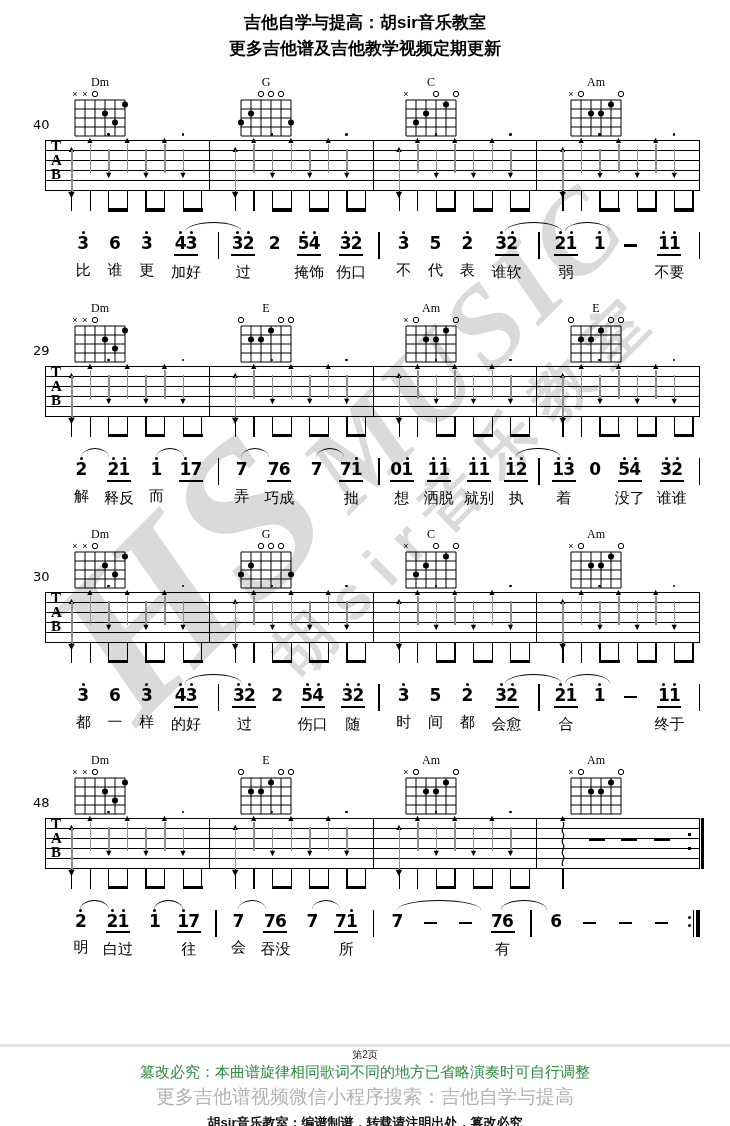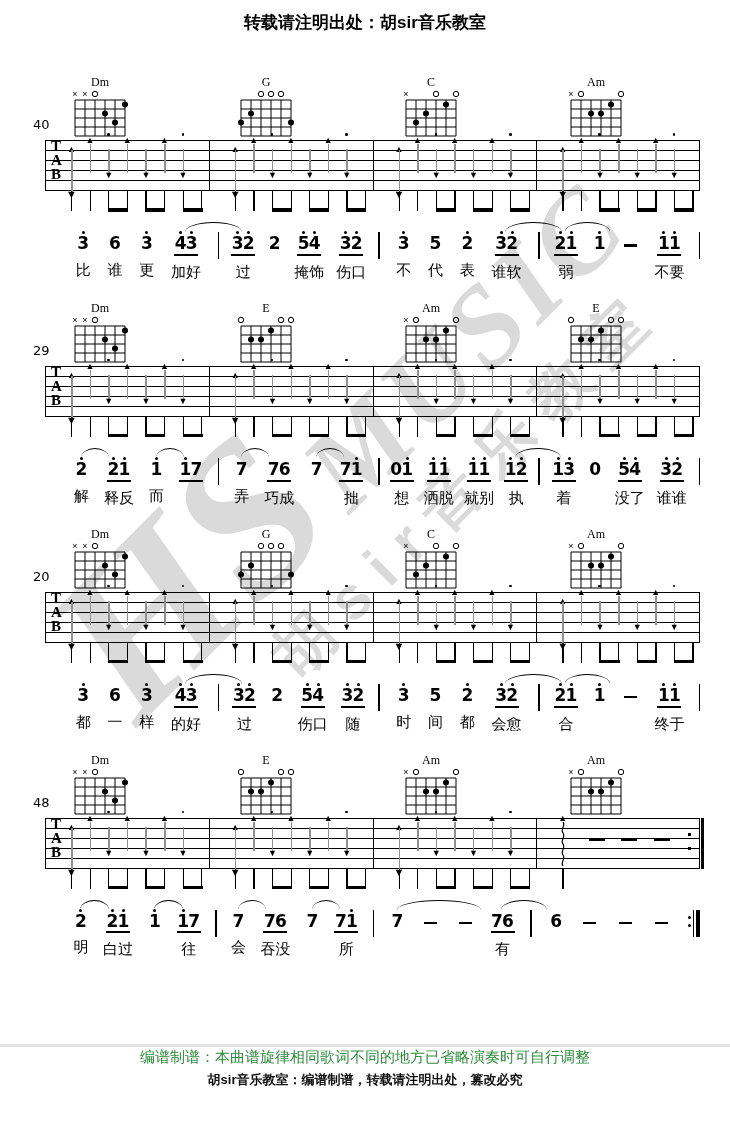--- a/index.html
+++ b/index.html
@@ -63,21 +63,22 @@
           border-top:3px solid #e2e2e2;z-index:2;}
   .fpage{font-size:10px;margin-top:1px;color:#222;}
   .ftip{font-size:15px;margin-top:1px;font-weight:500;}
   .fpromo{font-size:19px;margin-top:2px;}
   .fcredit{font-size:13px;font-weight:bold;margin-top:4px;color:#111;}
 </style>
 </head>
 <body>
 
 <div class="header">
-  <div class="hline">转载请注明出处：胡sir音乐教室</div>
+  <div class="hline">吉他自学与提高：胡sir音乐教室</div>
+  <div class="hline">更多吉他谱及吉他教学视频定期更新</div>
 </div>
 
 <div class="watermark" style="color: rgb(218, 218, 218);">
   <div class="wmrow">
     <span class="wmA">HS</span>
     <span class="wmB">MUSIC</span>
   </div>
   <div class="wm2">胡sir音乐教室</div>
 </div>
 
@@ -891,21 +892,21 @@
               </div>
             </div>
             <div class="lyr">谁谁</div>
           </div>
         </div>
         <div class="mbar"></div>
       </div>
     </div>
     <div class="system">
       <div class="chord-row">
-        <div class="mnum">20</div>
+        <div class="mnum">30</div>
         <div class="chord" style="left: 26px;"><svg width="58" height="64" viewBox="0 0 58 64">
             <text x="29" y="10" text-anchor="middle" font-size="12" font-family="Liberation Serif,serif">Dm</text>
             <text x="4" y="21" text-anchor="middle" font-size="9">×</text>
             <text x="14" y="21" text-anchor="middle" font-size="9">×</text>
             <circle cx="24" cy="18" r="2.7" fill="none" stroke="#000" stroke-width="1"></circle>
             <line x1="4" y1="24" x2="4" y2="60" stroke="#000" stroke-width="1"></line>
             <line x1="14" y1="24" x2="14" y2="60" stroke="#000" stroke-width="1"></line>
             <line x1="24" y1="24" x2="24" y2="60" stroke="#000" stroke-width="1"></line>
             <line x1="34" y1="24" x2="34" y2="60" stroke="#000" stroke-width="1"></line>
             <line x1="44" y1="24" x2="44" y2="60" stroke="#000" stroke-width="1"></line>
@@ -1671,15 +1672,17 @@
           <i class="md" style="top: 6px;"></i>
           <i class="md" style="top: 14px;"></i>
           <span class="mb thin"></span>
           <span class="mb thick"></span>
         </div>
       </div>
     </div>
   </div>
 
 <div class="footer">
-  <div class="ftip" style="color: rgb(46, 139, 61);">编谱制谱：本曲谱旋律相同歌词不同的地方已省略演奏时可自行调整</div>
+  <div class="fpage">第2页</div>
+  <div class="ftip" style="color: rgb(46, 139, 61);">篡改必究：本曲谱旋律相同歌词不同的地方已省略演奏时可自行调整</div>
+  <div class="fpromo" style="color: rgb(179, 179, 179);">更多吉他谱视频微信小程序搜索：吉他自学与提高</div>
   <div class="fcredit">胡sir音乐教室：编谱制谱，转载请注明出处，篡改必究</div>
 </div>
 
 </body></html>

